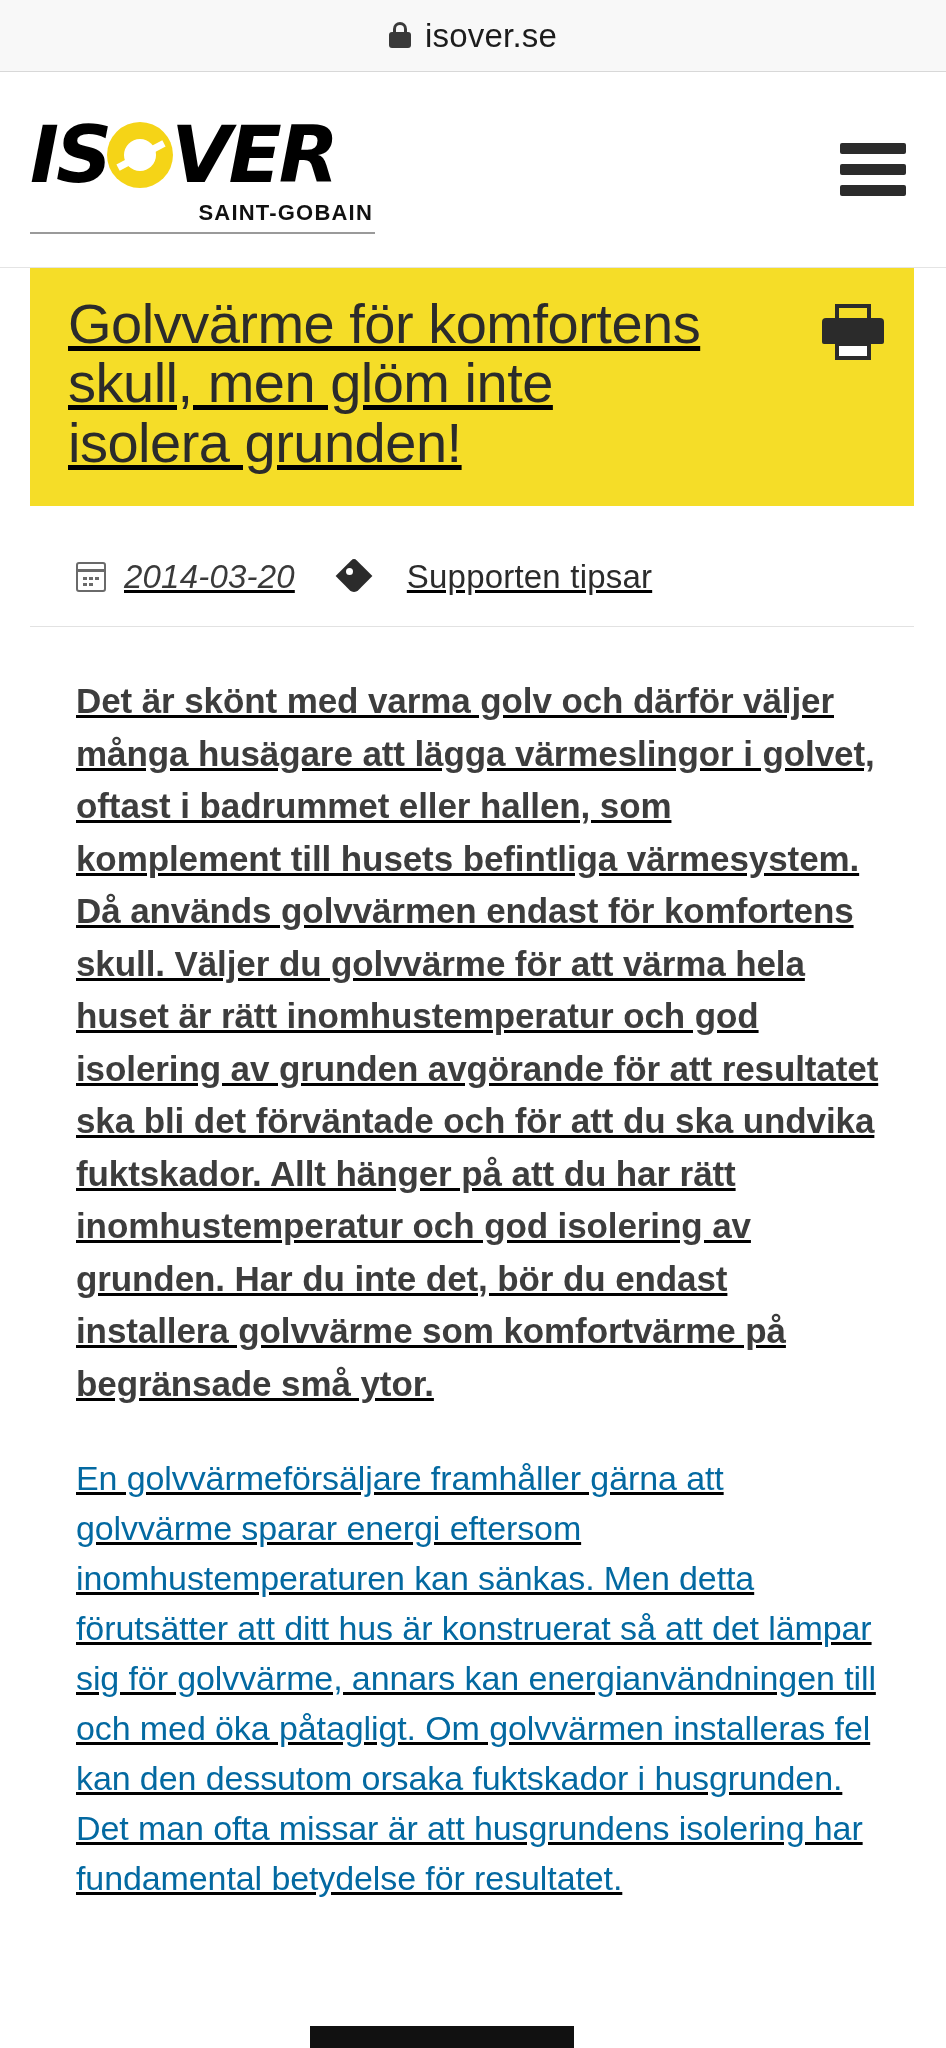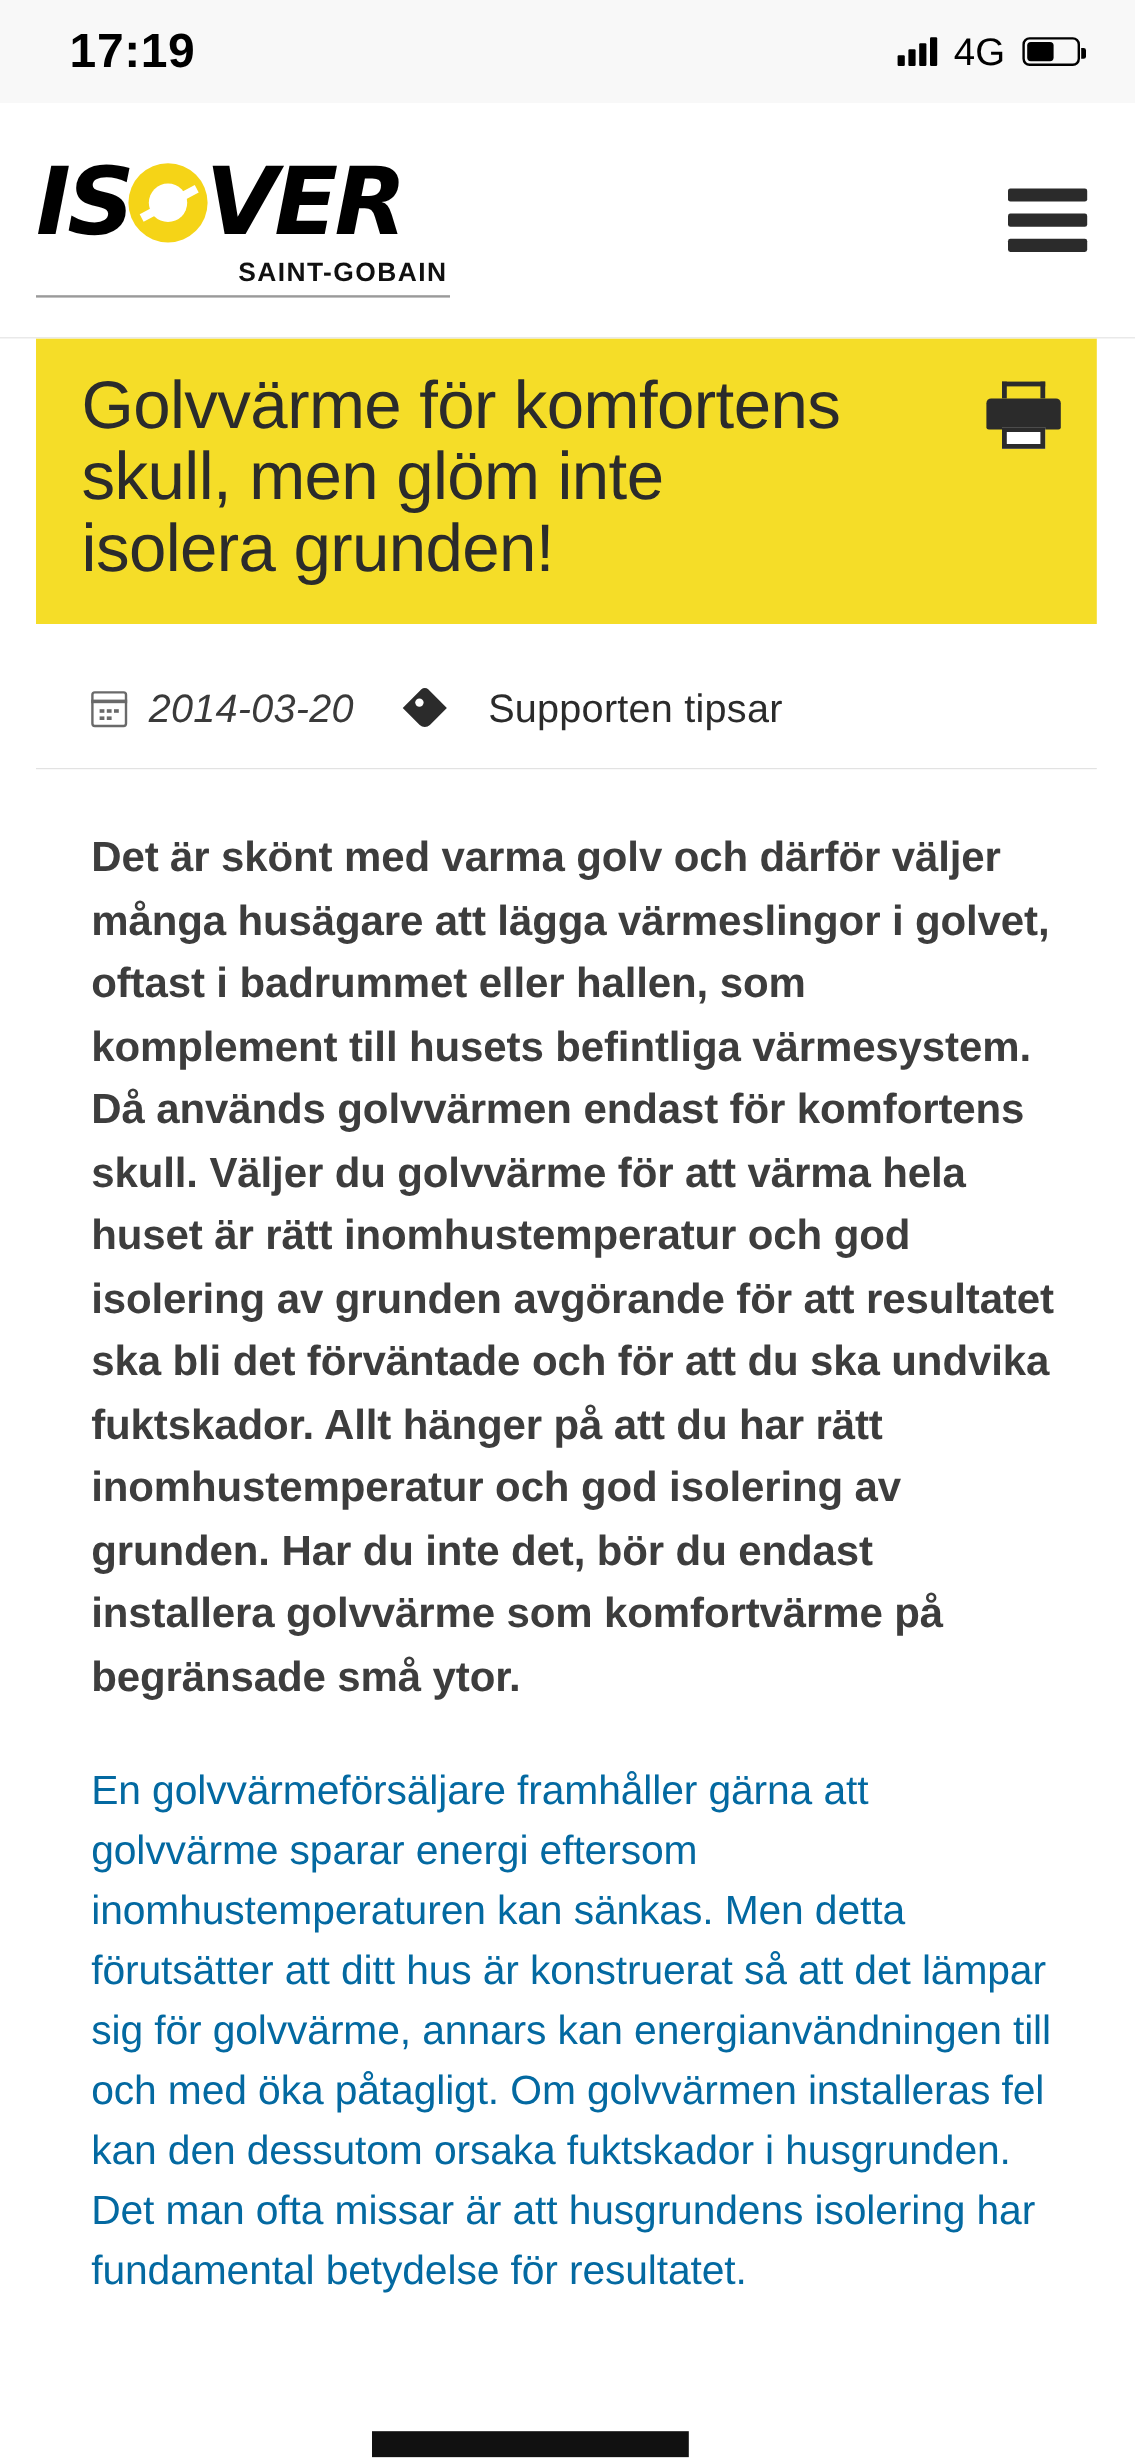--- a/index.html
+++ b/index.html
@@ -205,20 +205,21 @@
     height: 11px;
     background: #2b2b2b;
     border-radius: 2px;
   }
 
   
   .content {
     flex: 1;
     overflow: hidden;
     position: relative;
+    text-decoration: underline;
   }
   .title-banner {
     background: #f5dd28;
     margin: 0 32px 0 30px;
     padding: 26px 30px 34px 38px;
     display: flex;
     justify-content: space-between;
     align-items: flex-start;
   }
   .title-text {
@@ -354,36 +355,28 @@
     width: 264px;
     height: 22px;
     background: #111;
   }
 </style>
 </head>
 <body>
 
 <div class="screen">
 
-  <div class="statusbar">
-    <div class="status-time">17:19</div>
-    <div class="status-right">
-      <div class="signal">
-        <i></i>
-          <i></i>
-          <i></i>
-          <i></i>
-      </div>
-      <div class="net-label">4G</div>
-      <div class="battery">
-          <span></span>
-        </div>
-    </div>
+
+  <div class="urlbar">
+    <div class="lock-icon">
+      <div class="shackle"></div>
+        <div class="body"></div>
+    </div>
+    <div class="url-text">isover.se</div>
   </div>
-
 
   <div class="site-header">
     <div class="logo-wrap">
       <div class="logo-row">
         <span class="logo-text">IS</span>
         <span class="logo-o">
           <span class="ring"></span>
             <span class="hole"></span>
             <span class="slash"></span>
         </span>

